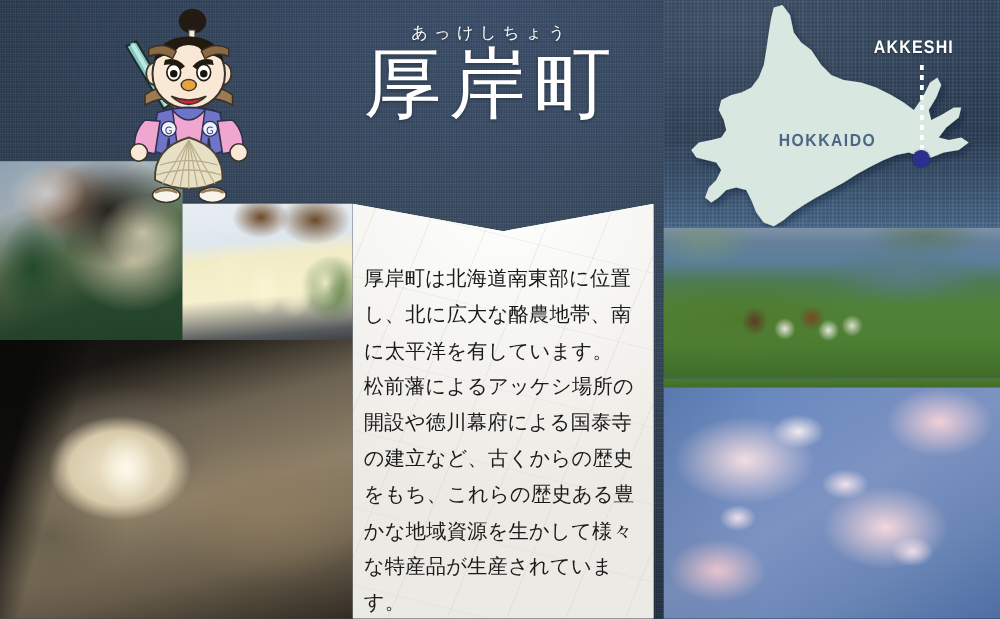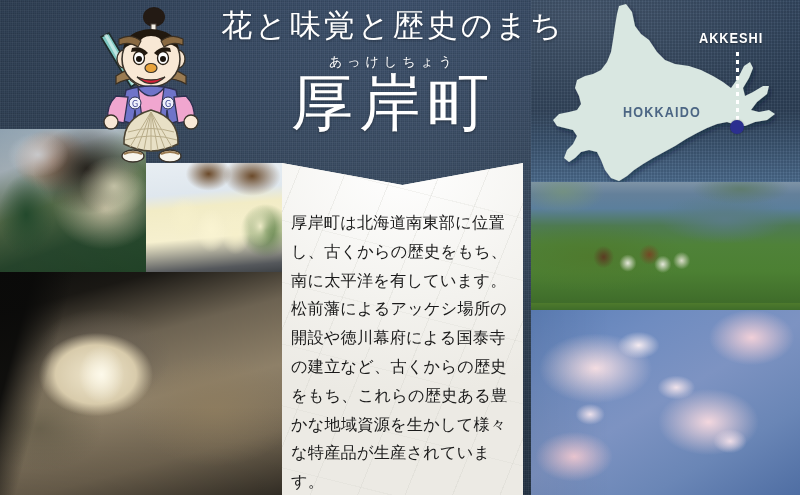--- a/index.html
+++ b/index.html
@@ -247,21 +247,20 @@
            L42,130 L34,128 L26,126 L22,120 L28,114 L38,112 L46,110 L50,104 L48,96 L44,88
            L46,80 L54,76 L62,74 L70,70 L76,62 L80,52 L82,40 L84,26 L86,14 Z"></path>
     </svg>
     <div class="hokkaido-label">HOKKAIDO</div>
     <div class="dotline"></div>
     <div class="citydot"></div>
     <div class="akkeshi-label">AKKESHI</div>
   </div>
 
   <div class="header-block">
-    <div class="catch">花と味覚と歴史のまち</div>
     <div class="furigana">あっけしちょう</div>
     <div class="townname">厚岸町</div>
   </div>
 
   <svg class="mascot" viewBox="0 0 118 160">
 
     <ellipse cx="62" cy="13" rx="11" ry="10" fill="#231a14"></ellipse>
     <rect x="59" y="20" width="5" height="12" fill="#f2eee6" stroke="#4a4038" stroke-width="1"></rect>
 
     <g>
@@ -322,18 +321,18 @@
     </g>
 
     <ellipse cx="41" cy="152" rx="11" ry="6" fill="#f7f4ec" stroke="#3a332a" stroke-width="1.3"></ellipse>
     <ellipse cx="78" cy="152" rx="11" ry="6" fill="#f7f4ec" stroke="#3a332a" stroke-width="1.3"></ellipse>
     <path d="M32,150 q9,-4 18,0" stroke="#9a7b52" stroke-width="2" fill="none"></path>
     <path d="M69,150 q9,-4 18,0" stroke="#9a7b52" stroke-width="2" fill="none"></path>
   </svg>
 
   <div class="panel">
     <div class="panel-text">
-      <p>厚岸町は北海道南東部に位置し、古くからの歴史をもち、南に太平洋を有しています。</p>
+      <p>厚岸町は北海道南東部に位置し、北に広大な酪農地帯、南に太平洋を有しています。</p>
       <p>松前藩によるアッケシ場所の開設や徳川幕府による国泰寺の建立など、古くからの歴史をもち、これらの歴史ある豊かな地域資源を生かして様々な特産品が生産されています。</p>
     </div>
   </div>
 
 </div>
 
 </body></html>

